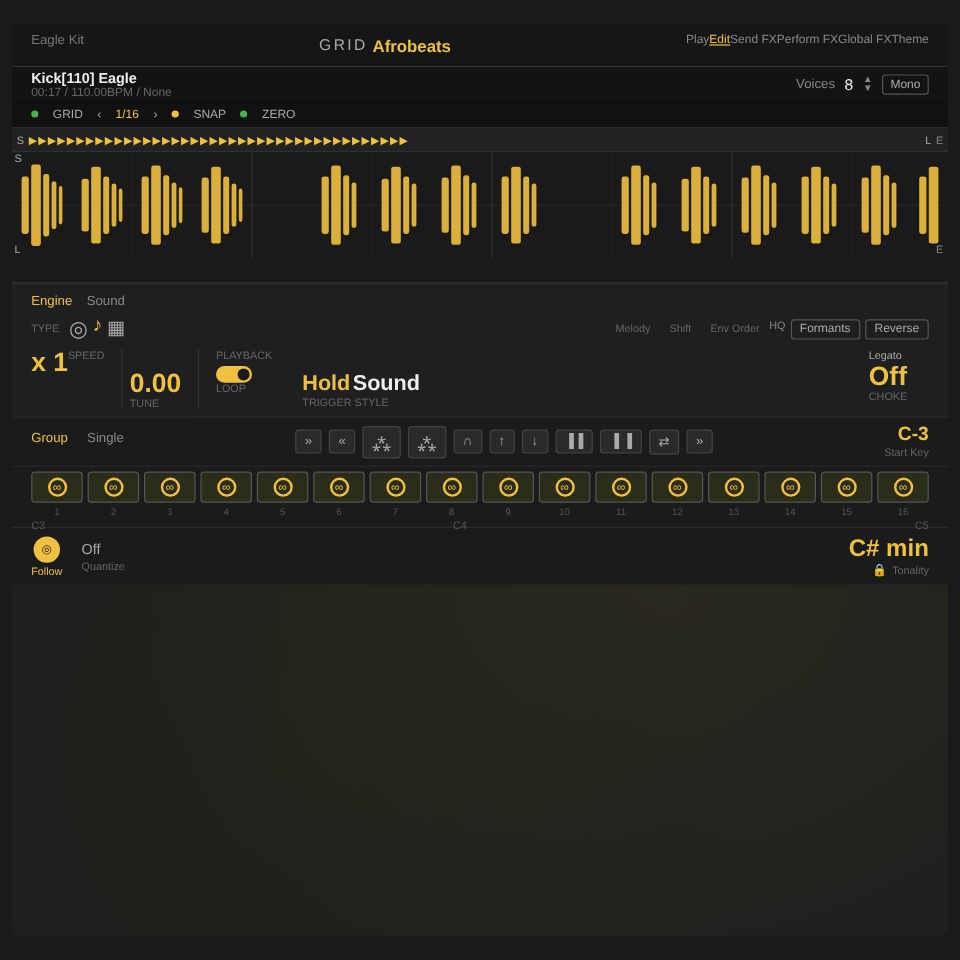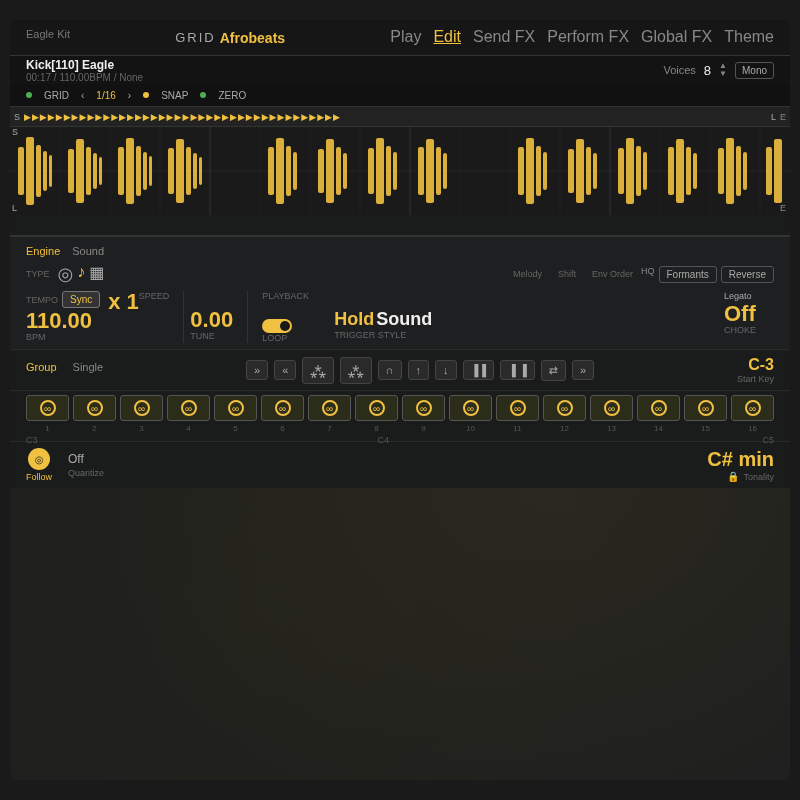--- a/index.html
+++ b/index.html
@@ -61,22 +61,21 @@
       font-weight: 300;
       letter-spacing: 2px;
     }
     .nav-center .title {
       color: #f0c040;
       font-weight: bold;
       font-size: 14px;
     }
     .nav-right {
       display: flex;
-      gap: 12px;
-      font-size: 16px;
+      font-size: 10px;
     }
     .nav-tab {
       color: #888;
       cursor: pointer;
     }
     .nav-tab.active {
       color: #f0c040;
       text-decoration: underline;
     }
     
@@ -649,46 +648,38 @@
         <span style="font-size:9px;color:#666;margin-left:8px">Env Order</span>
         <div style="margin-left:auto;display:flex;gap:4px">
           <span style="font-size:9px;color:#888">HQ</span>
           <button class="ctrl-btn">Formants</button>
           <button class="ctrl-btn">Reverse</button>
         </div>
       </div>
 
       <div style="display:flex;align-items:flex-start;gap:0;width:100%">
 
-        <div style="display:flex;flex-direction:column;min-width:80px;padding-right:8px">
-          <div style="display:flex;align-items:center;gap:4px;margin-bottom:2px">
-            <span style="font-size:9px;color:#666;text-transform:uppercase">TEMPO</span>
-            <button class="ctrl-btn active">Sync</button>
-          </div>
-          <span class="large-val">110.00</span>
-          <span class="small-label">BPM</span>
-        </div>
 
         <div style="display:flex;flex-direction:row;min-width:50px;padding-right:8px">
           <div style="height:18px"></div>
           <span class="large-val">x 1</span>
           <span class="small-label">Speed</span>
         </div>
         <div class="sep-line"></div>
 
 
         <div style="display:flex;flex-direction:column;min-width:50px;padding-right:8px">
           <div style="height:18px"></div>
           <span class="large-val">0.00</span>
           <span class="small-label">Tune</span>
         </div>
         <div class="sep-line"></div>
 
         <div style="display:flex;flex-direction:column;min-width:80px;padding-right:8px;padding-left:8px">
-          <div style="display:flex;align-items:center;gap:4px;margin-bottom:18px">
+          <div style="display:flex;align-items:center;gap:4px;margin-bottom:4px">
             <span style="font-size:9px;color:#666;text-transform:uppercase">PLAYBACK</span>
           </div>
           <div class="toggle-sw"></div>
           <span class="small-label">Loop</span>
         </div>
 
         <div style="display:flex;flex-direction:column;min-width:90px;padding-right:8px">
           <div style="height:18px"></div>
           <div style="display:flex;align-items:baseline;gap:2px">
             <span style="font-size:18px;color:#f0c040;font-weight:600">Hold</span>

